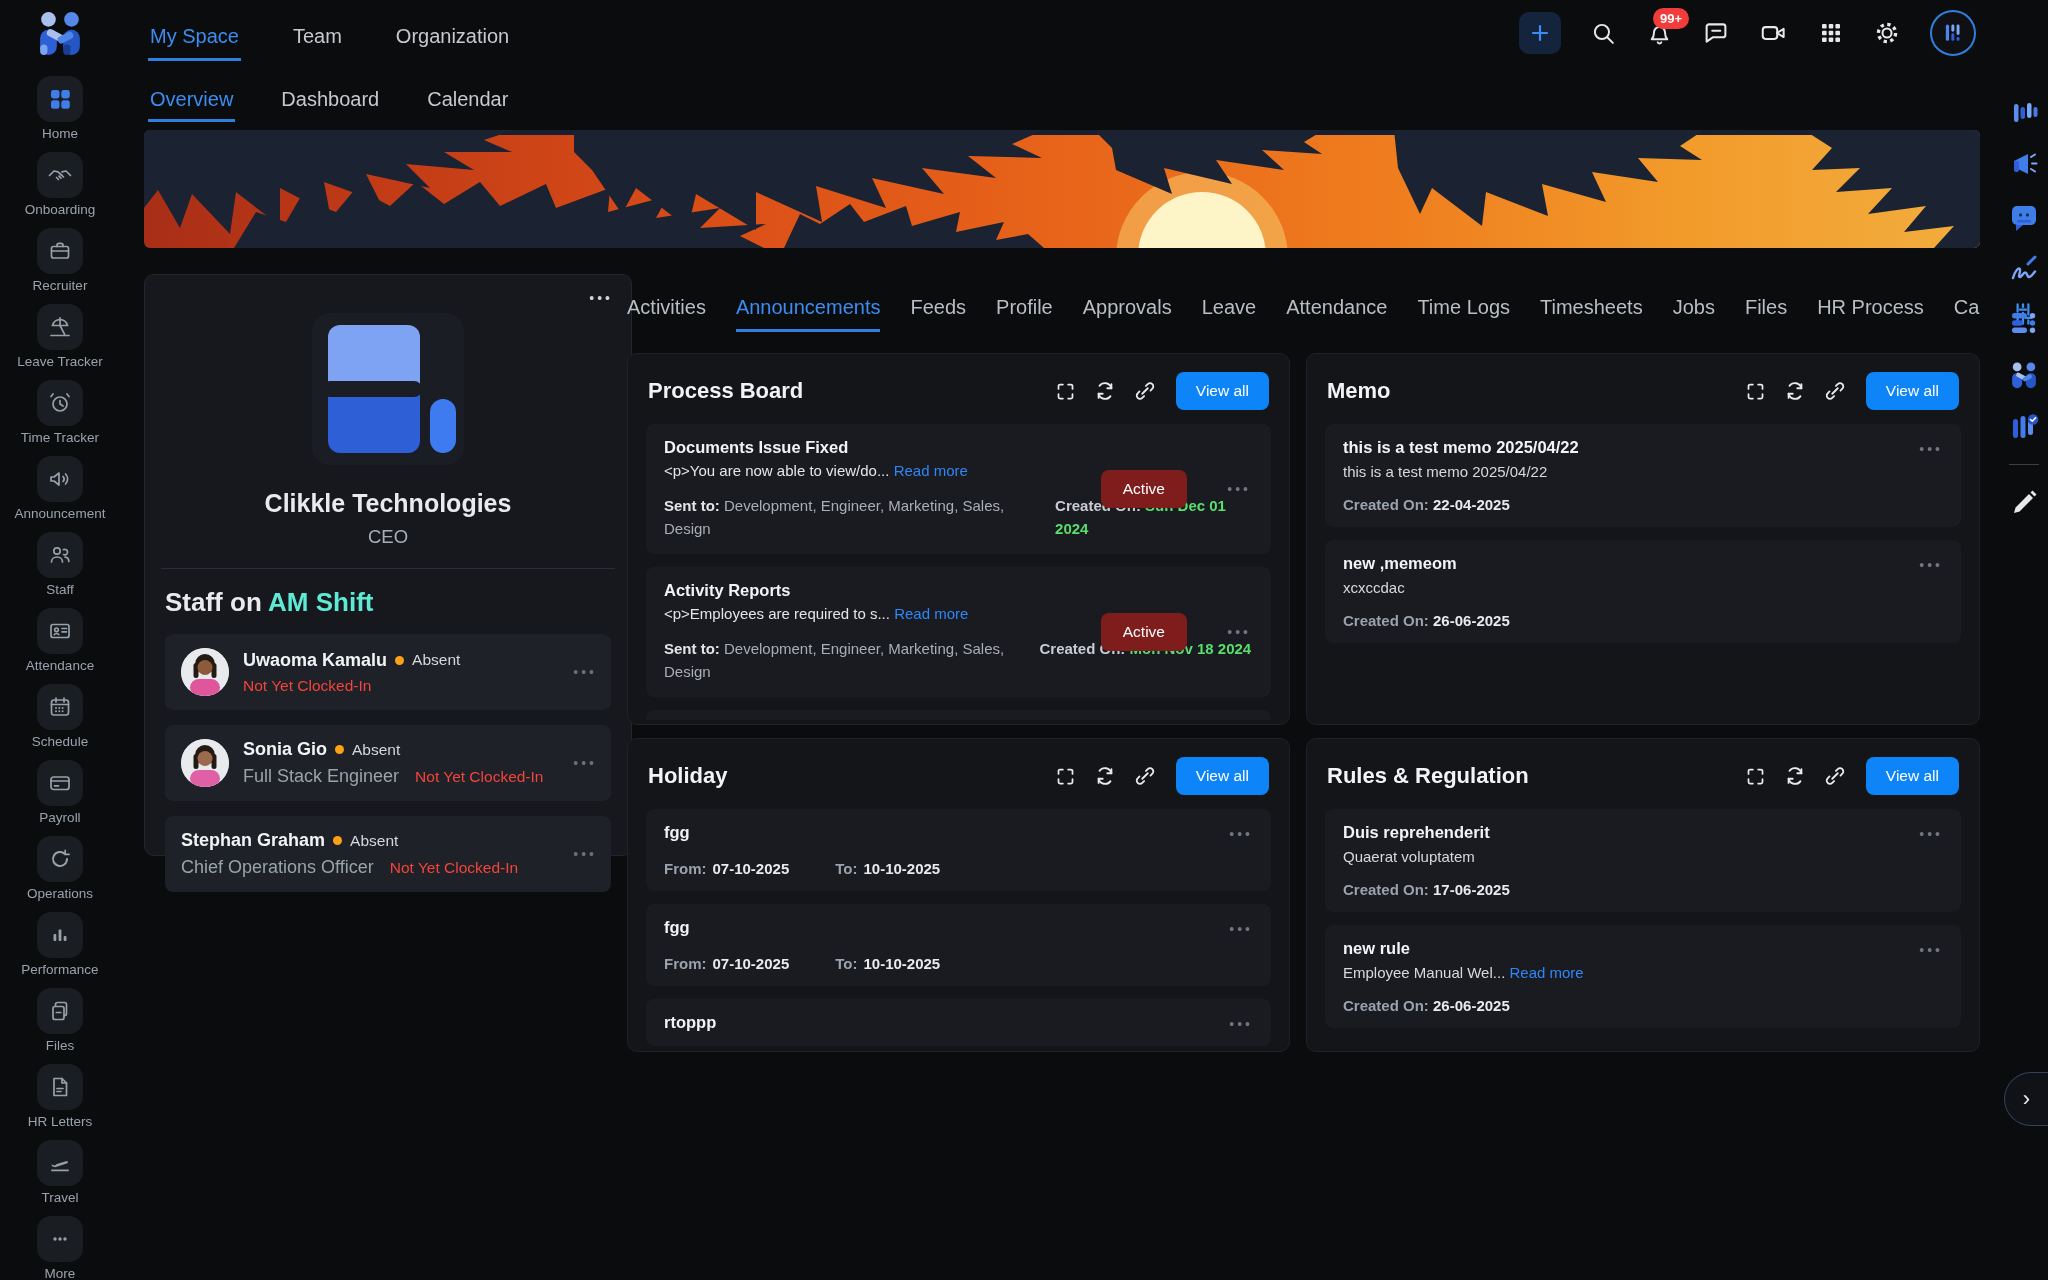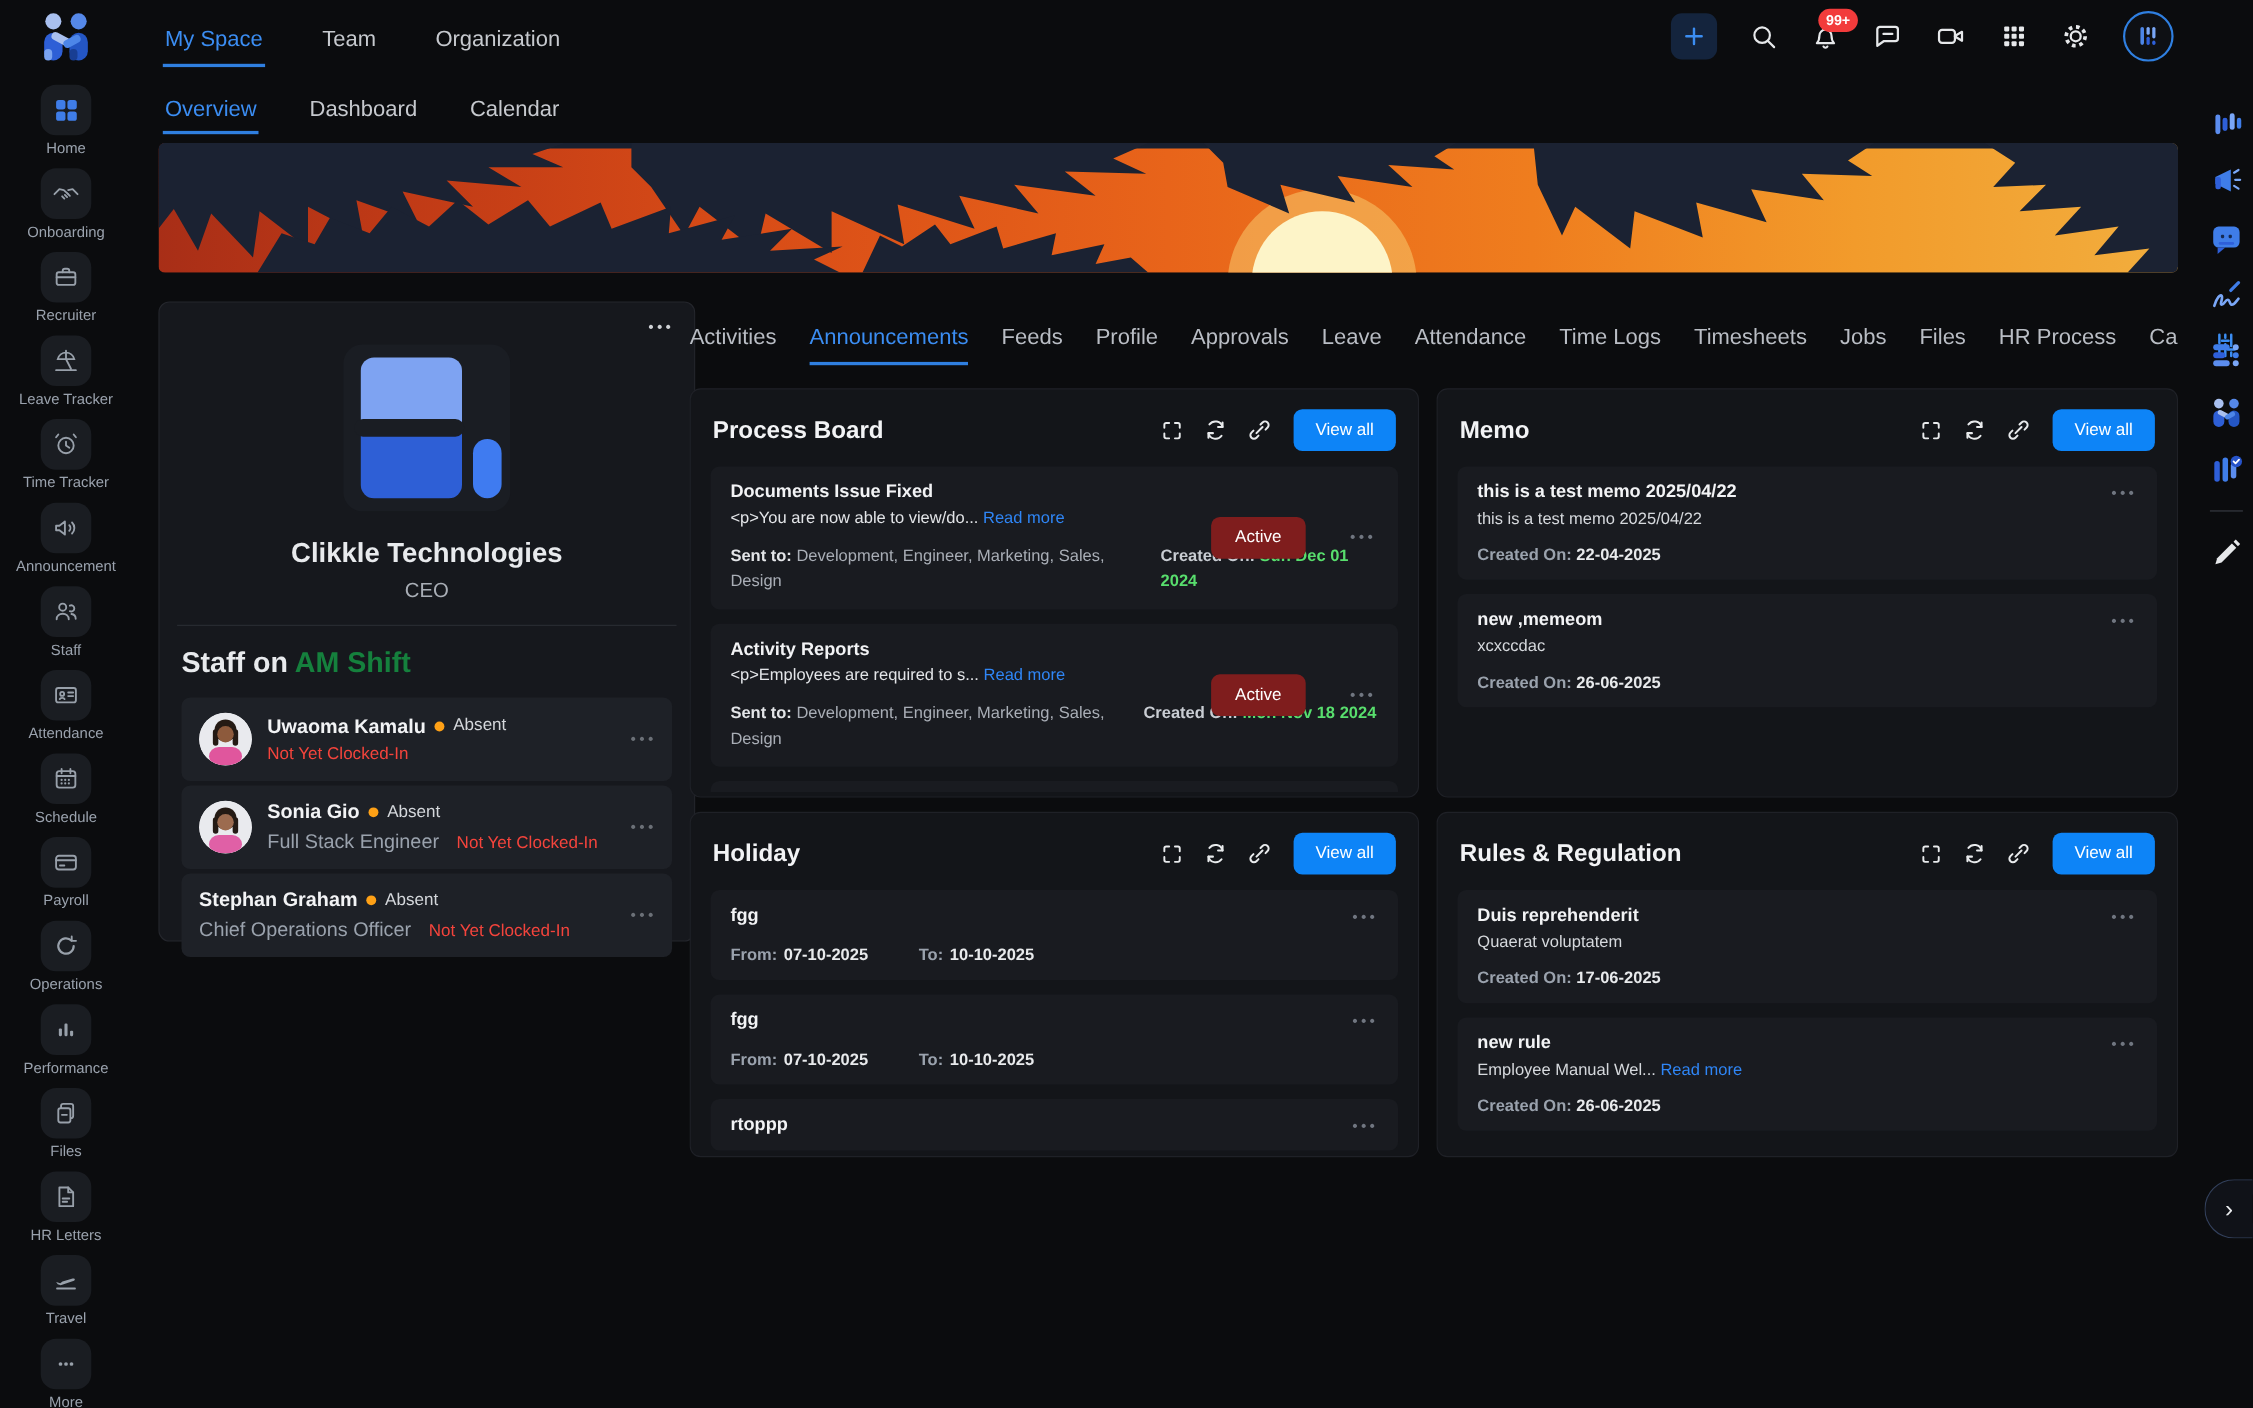--- a/index.html
+++ b/index.html
@@ -37,22 +37,22 @@
   
   #profileCard { position:absolute; left:144px; top:274px; width:488px; height:582px;
     background:#16181d; border:1px solid #24262c; border-radius:10px; padding:18px 20px; }
   .pc-dots { position:absolute; top:14px; right:18px; color:#cfd2d6; cursor:pointer; }
   .dots::before { content:"•••"; letter-spacing:3px; font-size:14px; }
   .pc-logo { display:block; margin:20px auto 0; }
   .pc-company { text-align:center; font-size:25px; font-weight:bold; margin-top:24px; }
   .pc-role { text-align:center; font-size:18.5px; color:#a9aeb6; margin-top:8px; }
   .pc-div { height:1px; background:#2a2d33; margin:20px -4px 18px; }
   .pc-heading { font-size:26px; font-weight:bold; }
-  .pc-heading .shift { color:#15803d; }
-  .staff-list { margin-top:16px; display:flex; flex-direction:column; gap:4px; }
+  .pc-heading .shift { color:#5eead4; }
+  .staff-list { margin-top:16px; display:flex; flex-direction:column; gap:15px; }
   .staff-row { background:#1e2127; border-radius:8px; padding:12px 16px; position:relative;
     display:flex; align-items:center; gap:14px; min-height:76px; cursor:pointer; }
   .staff-ava { width:48px; height:48px; border-radius:50%; overflow:hidden; flex:none; background:#e9eaee; }
   .s-line1 { display:flex; align-items:center; gap:8px; }
   .s-name { font-size:18px; font-weight:bold; color:#f2f3f5; white-space:nowrap; }
   .s-dot { width:9px; height:9px; border-radius:50%; background:#ffa116; }
   .s-status { font-size:15.5px; color:#d4d7db; }
   .s-line2 { display:flex; align-items:baseline; gap:16px; margin-top:6px; }
   .s-role { font-size:18px; color:#9aa2ad; white-space:nowrap; }
   .s-role:empty { display:none; }

